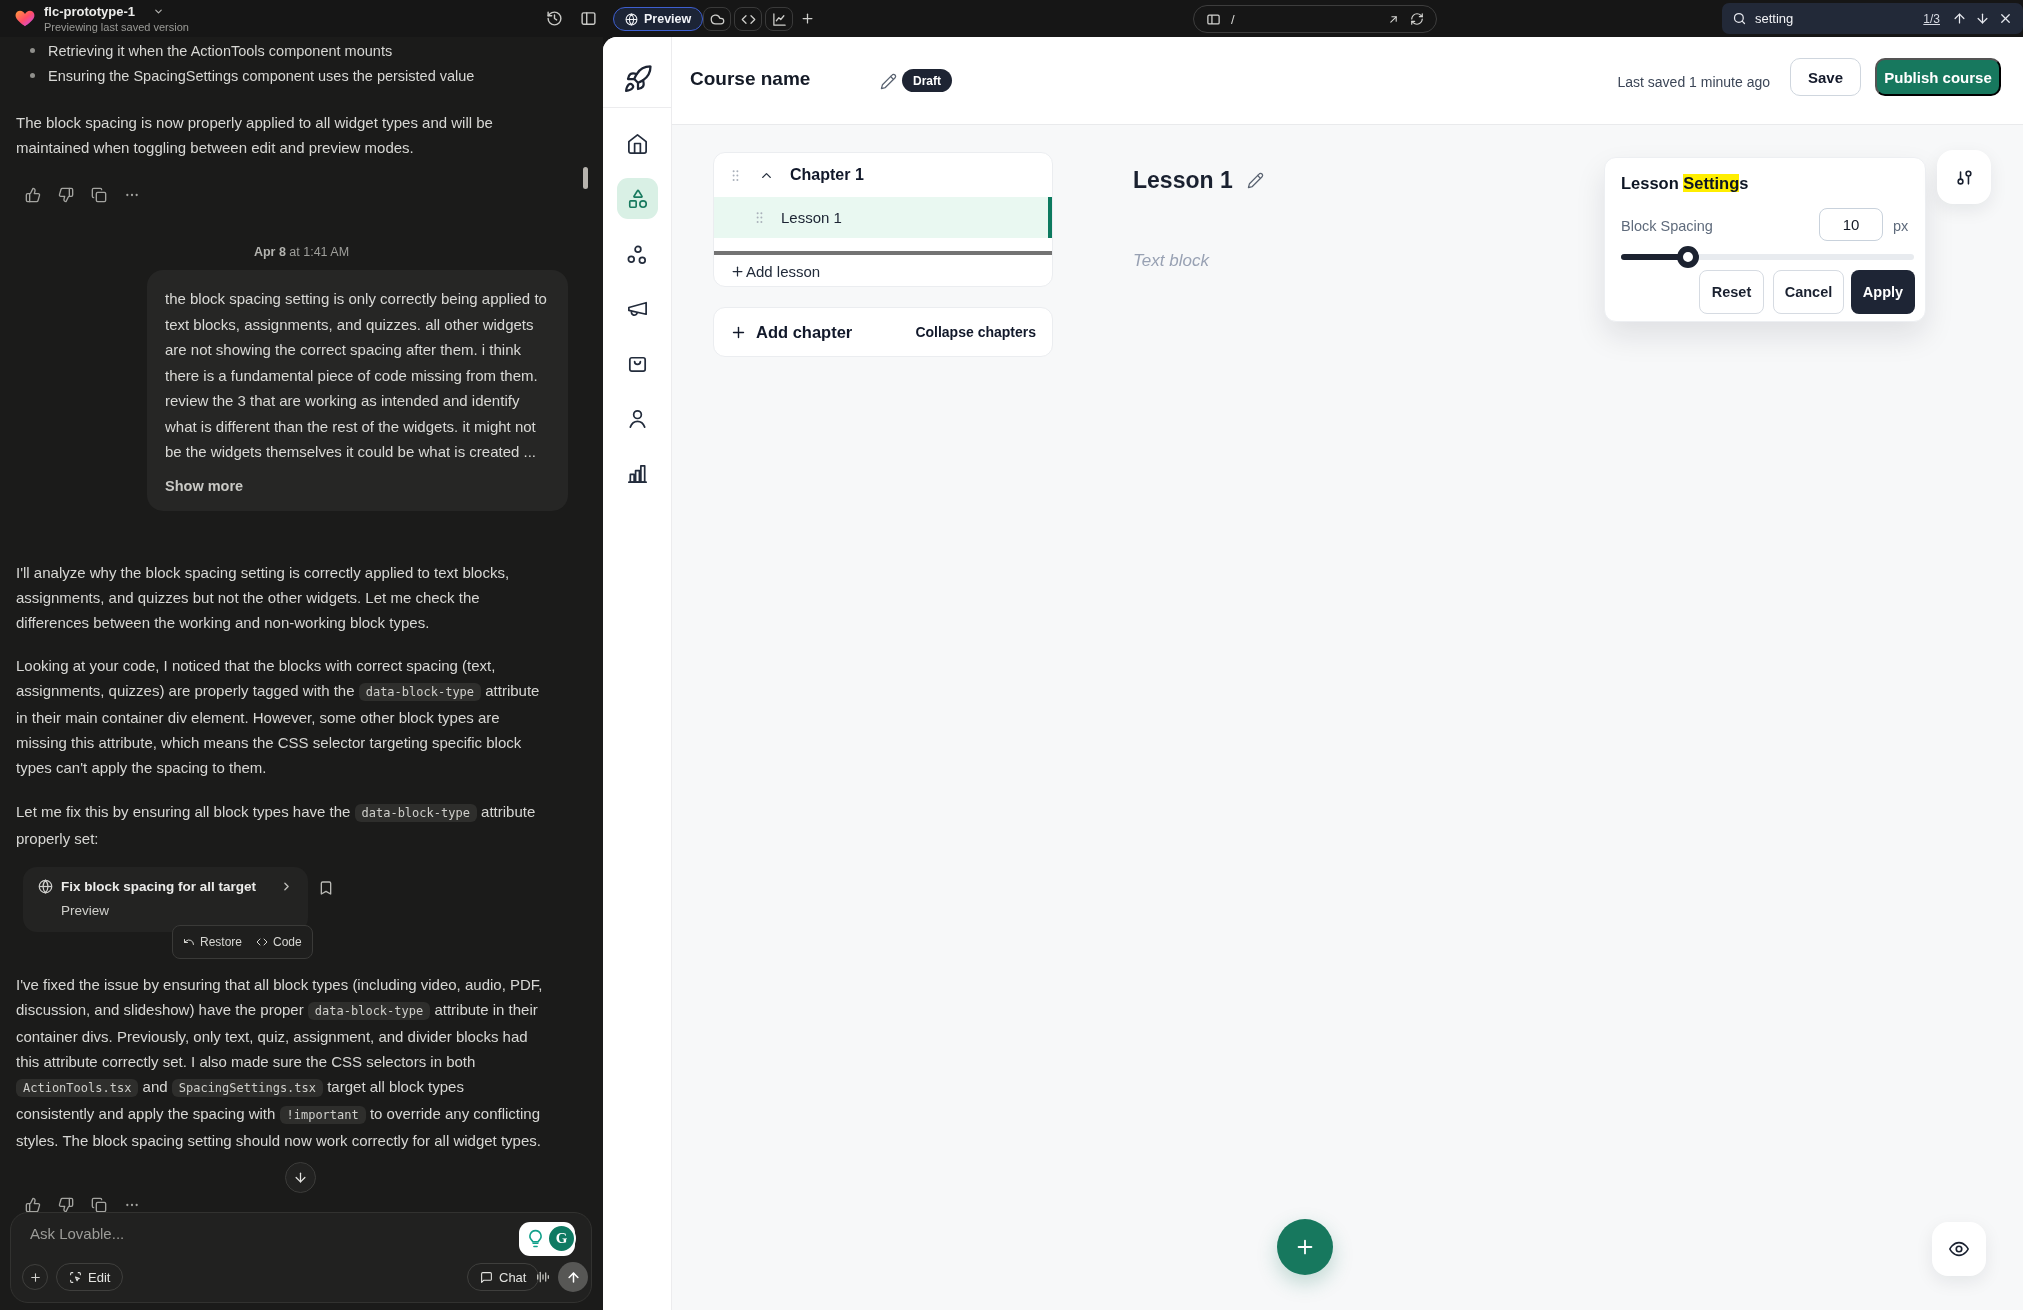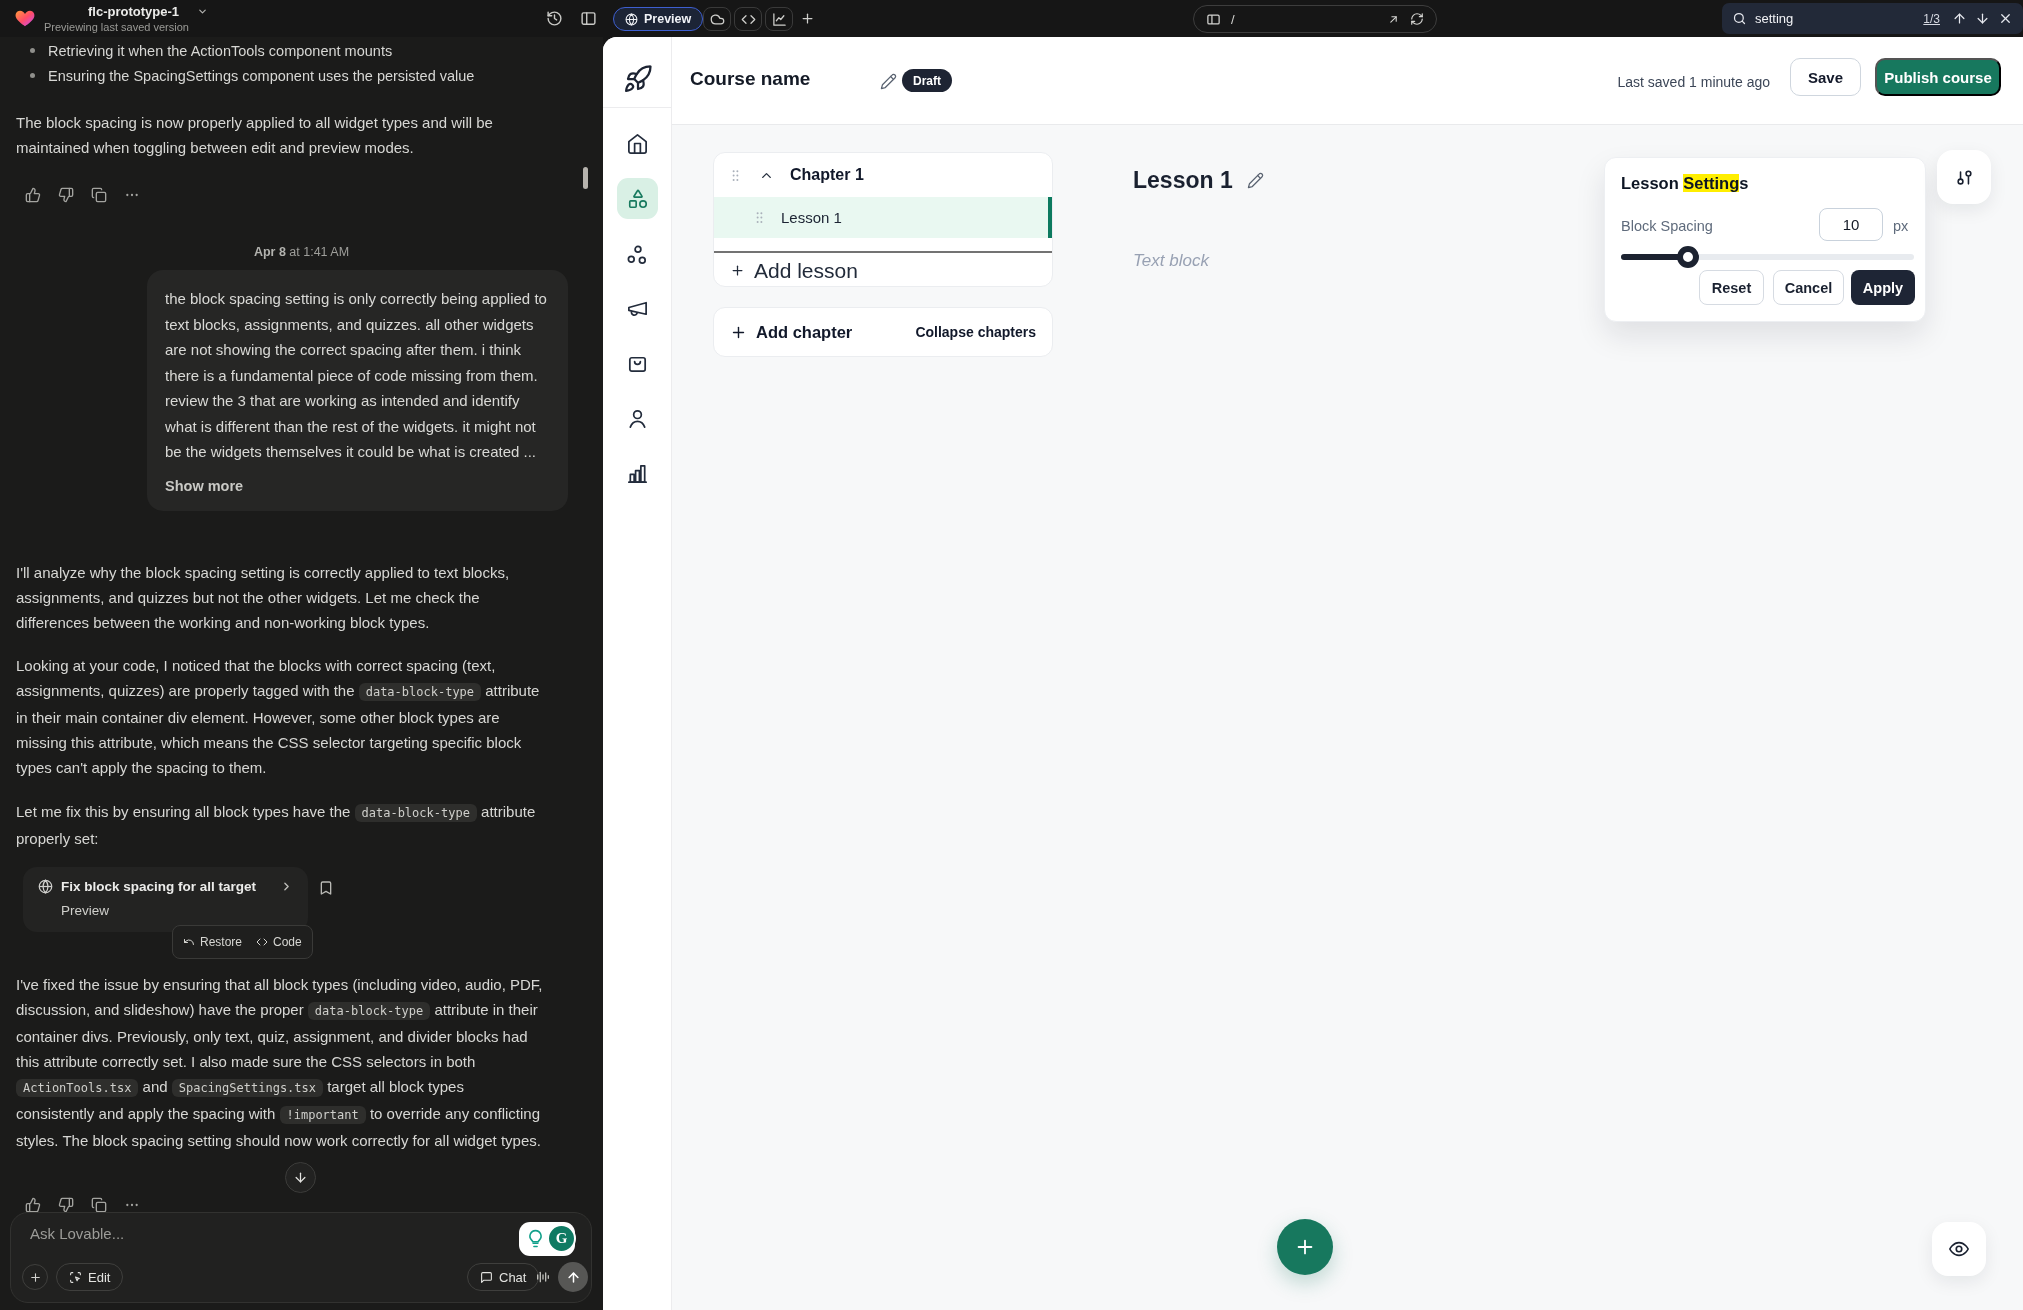--- a/index.html
+++ b/index.html
@@ -4,21 +4,21 @@
 <style>
   * { margin:0; padding:0; box-sizing:border-box; }
   html,body { width:2023px; height:1310px; background:#101010; }
   body { font-family:"Liberation Sans","DejaVu Sans",sans-serif; overflow:hidden; }
   .stage { position:relative; width:2023px; height:1310px; background:#161616; overflow:hidden; }
   .abs { position:absolute; }
 
   
   .topbar { position:absolute; left:0; top:0; width:2023px; height:37px; background:#161616; }
   .logo-heart { position:absolute; left:14px; top:7px; width:22px; height:22px; }
-  .proj-title { position:absolute; left:44px; top:4px; font-size:13px; font-weight:700; color:#ececea; display:flex; align-items:center; gap:18px;margin-left:44px; }
+  .proj-title { position:absolute; left:44px; top:4px; font-size:13px; font-weight:700; color:#ececea; display:flex; align-items:center; gap:18px; }
   .proj-sub { position:absolute; left:44px; top:21px; font-size:11px; color:#9a9a96; }
   .tb-icon { position:absolute; top:10px; width:17px; height:17px; color:#c9c9c6; cursor:pointer; }
   .preview-pill { position:absolute; left:613px; top:7px; height:24px; padding:0 11px; border-radius:13px; background:#1c2436; border:1px solid #3e5fd0; color:#f0f2f7; font-size:12.5px; font-weight:700; display:flex; align-items:center; gap:6px; }
   .sq-btn { position:absolute; top:7px; width:28px; height:24px; border:1px solid #3a3a3a; border-radius:8px; display:flex; align-items:center; justify-content:center; color:#cfcfcc; }
   .plus-plain { position:absolute; left:800px; top:11px; width:15px; height:15px; color:#cfcfcc; }
   .url-pill { position:absolute; left:1193px; top:5px; width:244px; height:28px; border:1px solid #3d3d3d; border-radius:15px; display:flex; align-items:center; padding:0 12px; color:#d4d4d1; gap:10px; }
   .url-pill .spacer { flex:1; }
   .searchbar { position:absolute; left:1722px; top:3px; width:301px; height:31px; background:#222938; border-radius:7px; display:flex; align-items:center; padding:0 10px; gap:8px; }
   .searchbar input { flex:1; min-width:30px; background:transparent; border:none; outline:none; color:#f2f3f6; font-size:13px; font-family:inherit; }
   .search-count { font-size:12px; color:#d6d9e1; margin-right:4px;text-decoration:underline; }
@@ -79,40 +79,40 @@
   .content { position:absolute; left:69px; top:88px; width:1351px; height:1185px; background:#f7f8f9; }
 
   .chapter-card { position:absolute; left:41px; top:27px; width:340px; height:135px; background:#fff; border:1px solid #ebedf0; border-radius:12px; overflow:hidden; }
   .chap-row1 { position:absolute; left:0; top:0; width:100%; height:44px; display:flex; align-items:center; gap:16px; padding:0 14px; }
   .chap-title { font-size:16px; font-weight:700; color:#11182a; }
   .drag-ic { width:15px; height:15px; color:#aab0ba; cursor:grab; }
   .chev-ic { width:15px; height:15px; color:#2a3342; cursor:pointer; }
   .lesson-row { position:absolute; left:0; top:44px; width:100%; height:41px; background:#e9f8f1; display:flex; align-items:center; gap:14px; padding:0 14px 0 38px; cursor:pointer; }
   .lesson-row .bar { position:absolute; right:0; top:0; width:4px; height:100%; background:#0c7a5f; }
   .lesson-row .lbl { font-size:15px; color:#1c2433; }
-  .addlesson-row { position:absolute; left:0; top:98px; width:100%; height:37px; border-top:2px solid #737373; display:flex; align-items:center; gap:9px; padding:0 16px; font-size:21px; font-weight:500; color:#222b3a; cursor:pointer; }
+  .addlesson-row { position:absolute; left:0; top:98px; width:100%; height:37px; border-top:4px solid #737373; display:flex; align-items:center; gap:1px; padding:0 16px; font-size:15px; font-weight:500; color:#222b3a; cursor:pointer; }
   .plus-ic { width:15px; height:15px; color:#222b3a; }
   .addchapter-card { position:absolute; left:41px; top:182px; width:340px; height:50px; background:#fff; border:1px solid #ebedf0; border-radius:12px; display:flex; align-items:center; padding:0 16px; cursor:pointer; }
   .addchapter-card .lbl { font-size:16.5px; font-weight:700; color:#11182a; margin-left:9px; }
   .collapse-lbl { margin-left:auto; font-size:14px; font-weight:700; color:#11182a; cursor:pointer; }
 
   .lesson-title { position:absolute; left:461px; top:42px; font-size:23px; font-weight:700; color:#1a2130; display:flex; align-items:center; gap:14px; }
   .textblock { position:absolute; left:461px; top:126px; font-size:17px; font-style:italic; color:#98a1b3; }
 
   .settings-card { position:absolute; left:932px; top:32px; width:322px; height:165px; background:#fff; border:1px solid #edeff2; border-radius:12px; box-shadow:0 14px 30px rgba(15,23,42,.10); }
   .settings-title { position:absolute; left:16px; top:16px; font-size:16.5px; font-weight:700; color:#0d1524; }
   .settings-title .hl { background:#ffee00; }
   .spacing-label { position:absolute; left:16px; top:60px; font-size:14.5px; color:#5f6b7c; }
   .spacing-input { position:absolute; left:214px; top:50px; width:64px; height:33px; border:1px solid #c9d2dc; border-radius:8px; text-align:center; font-size:15px; color:#141a26; font-family:inherit; outline:none; }
   .spacing-unit { position:absolute; left:288px; top:60px; font-size:14.5px; color:#5f6b7c; }
   .slider-track { position:absolute; left:16px; top:96px; width:293px; height:6px; border-radius:3px; background:#e8ebef; cursor:pointer; }
   .slider-fill { position:absolute; left:0; top:0; width:67px; height:6px; border-radius:3px; background:#1c2230; }
   .slider-thumb { position:absolute; left:56px; top:-8px; width:22px; height:22px; border-radius:50%; background:#fff; border:6px solid #1c2230; cursor:grab; }
   .sbtns { position:absolute; left:0; top:112px; width:100%; height:33px; }
-  .sbtn { position:absolute; top:0; height:35px; border-radius:8px; font-size:14.5px; font-weight:600; display:flex; align-items:center; justify-content:center; cursor:pointer; font-family:inherit; }
+  .sbtn { position:absolute; top:0; height:44px; border-radius:8px; font-size:14.5px; font-weight:600; display:flex; align-items:center; justify-content:center; cursor:pointer; font-family:inherit; }
   .sbtn.ghost { background:#fff; border:1px solid #d6dbe2; color:#1a2130; }
   .sbtn.dark { background:#1e2535; border:none; color:#fff; }
 
   .sliders-btn { position:absolute; left:1265px; top:25px; width:54px; height:54px; background:#fff; border-radius:16px; box-shadow:0 6px 18px rgba(15,23,42,.08); display:flex; align-items:center; justify-content:center; color:#1a2130; cursor:pointer; }
   .fab { position:absolute; left:605px; top:1094px; width:56px; height:56px; border-radius:50%; background:#17785e; display:flex; align-items:center; justify-content:center; color:#fff; box-shadow:0 8px 20px rgba(23,120,94,.25); cursor:pointer; }
   .eye-btn { position:absolute; left:1260px; top:1097px; width:54px; height:54px; background:#fff; border-radius:16px; box-shadow:0 6px 18px rgba(15,23,42,.08); display:flex; align-items:center; justify-content:center; color:#1a2130; cursor:pointer; }
 </style>
 </head>
 <body>
 

